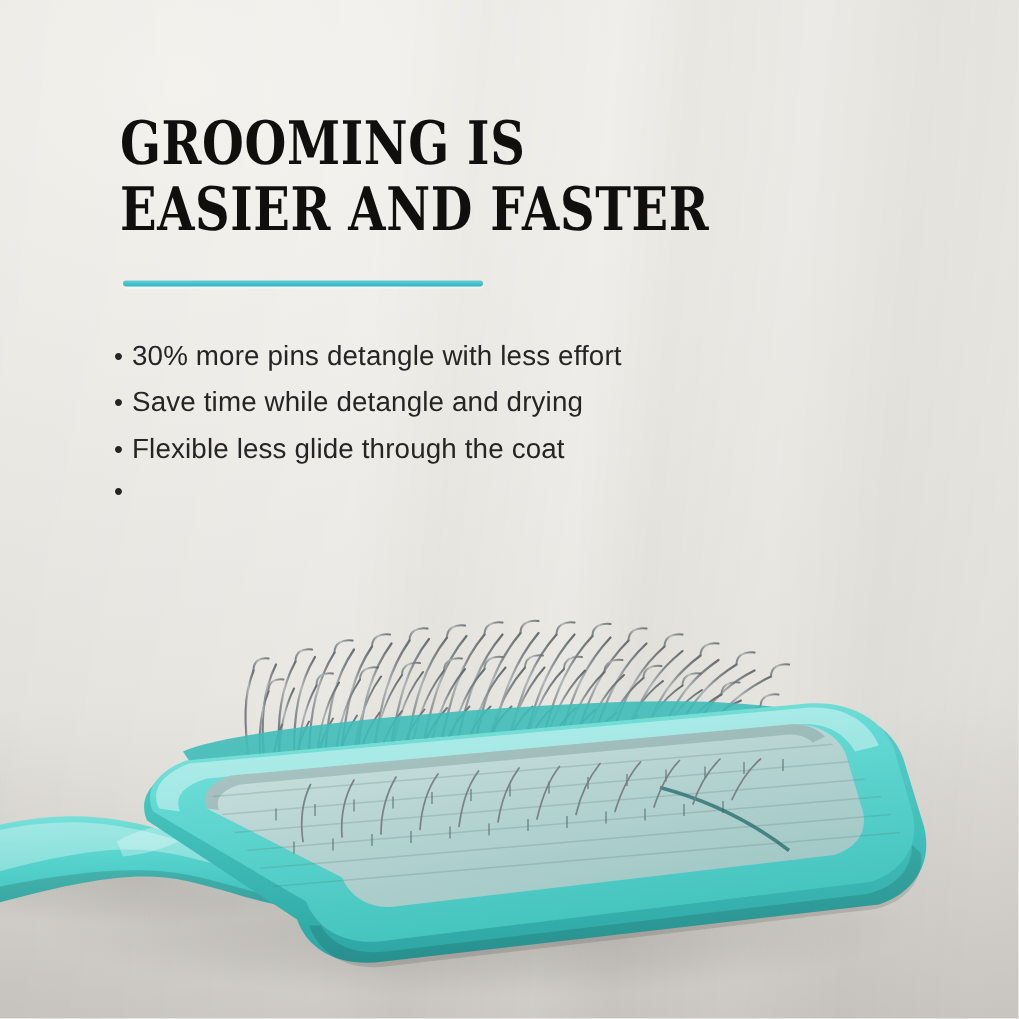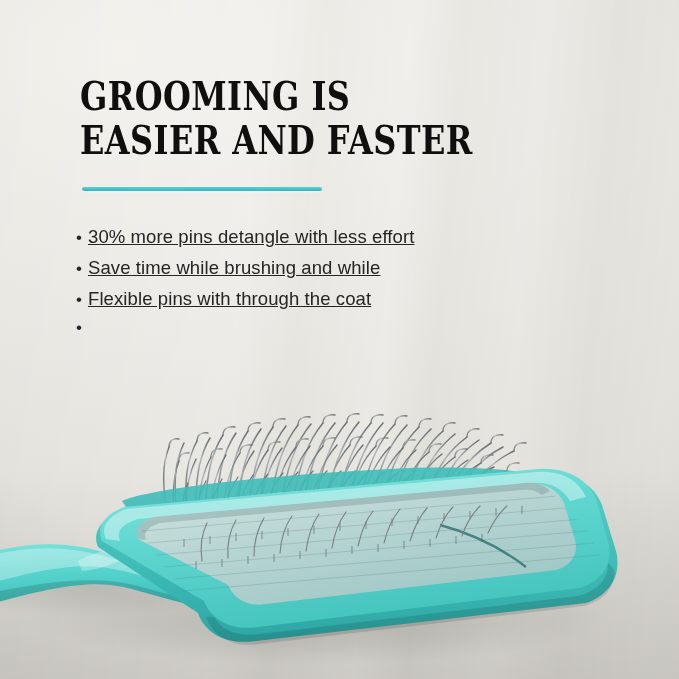--- a/index.html
+++ b/index.html
@@ -42,21 +42,21 @@
   .headline .hl-line{display:block;}
 
   .divider{position:absolute;left:82px;top:187px;width:240px;height:4px;
     background:linear-gradient(to bottom,#5fcdd4,#2fb6c2);border-radius:2px;
     box-shadow:0 1px 2px rgba(255,255,255,.65);}
 
   .bullets{position:absolute;left:76px;top:226px;width:560px;}
   .bullet{display:flex;align-items:baseline;height:31px;
     font-size:18.5px;color:#262523;letter-spacing:.1px;}
   .bullet .dot{width:12px;flex:none;font-size:17px;line-height:1;color:#262523;}
-  .bullet .btext{white-space:nowrap;text-decoration:underline;}
+  .bullet .btext{white-space:nowrap;}
 
   
   #brush{position:absolute;left:-30px;top:355px;width:720px;height:330px;}
   #brush svg{display:block;width:720px;height:330px;overflow:visible;}
 </style>
 </head>
 <body>
 
 <div id="stage">
 
@@ -72,25 +72,25 @@
 
   <div class="divider"></div>
 
   <div class="bullets">
     <div class="bullet">
       <span class="dot">•</span>
       <span class="btext">30% more pins detangle with less effort</span>
     </div>
     <div class="bullet">
       <span class="dot">•</span>
-      <span class="btext">Save time while brushing and while</span>
+      <span class="btext">Save time while detangle and drying</span>
     </div>
     <div class="bullet">
       <span class="dot">•</span>
-      <span class="btext">Flexible pins with through the coat</span>
+      <span class="btext">Flexible less glide through the coat</span>
     </div>
     <div class="bullet">
       <span class="dot">•</span>
     </div>
   </div>
 
   <div id="brush">
     <svg viewBox="0 0 720 330" xmlns="http://www.w3.org/2000/svg">
       <defs>
         <linearGradient id="gHandle" x1="0" y1="0" x2="0.2" y2="1">

